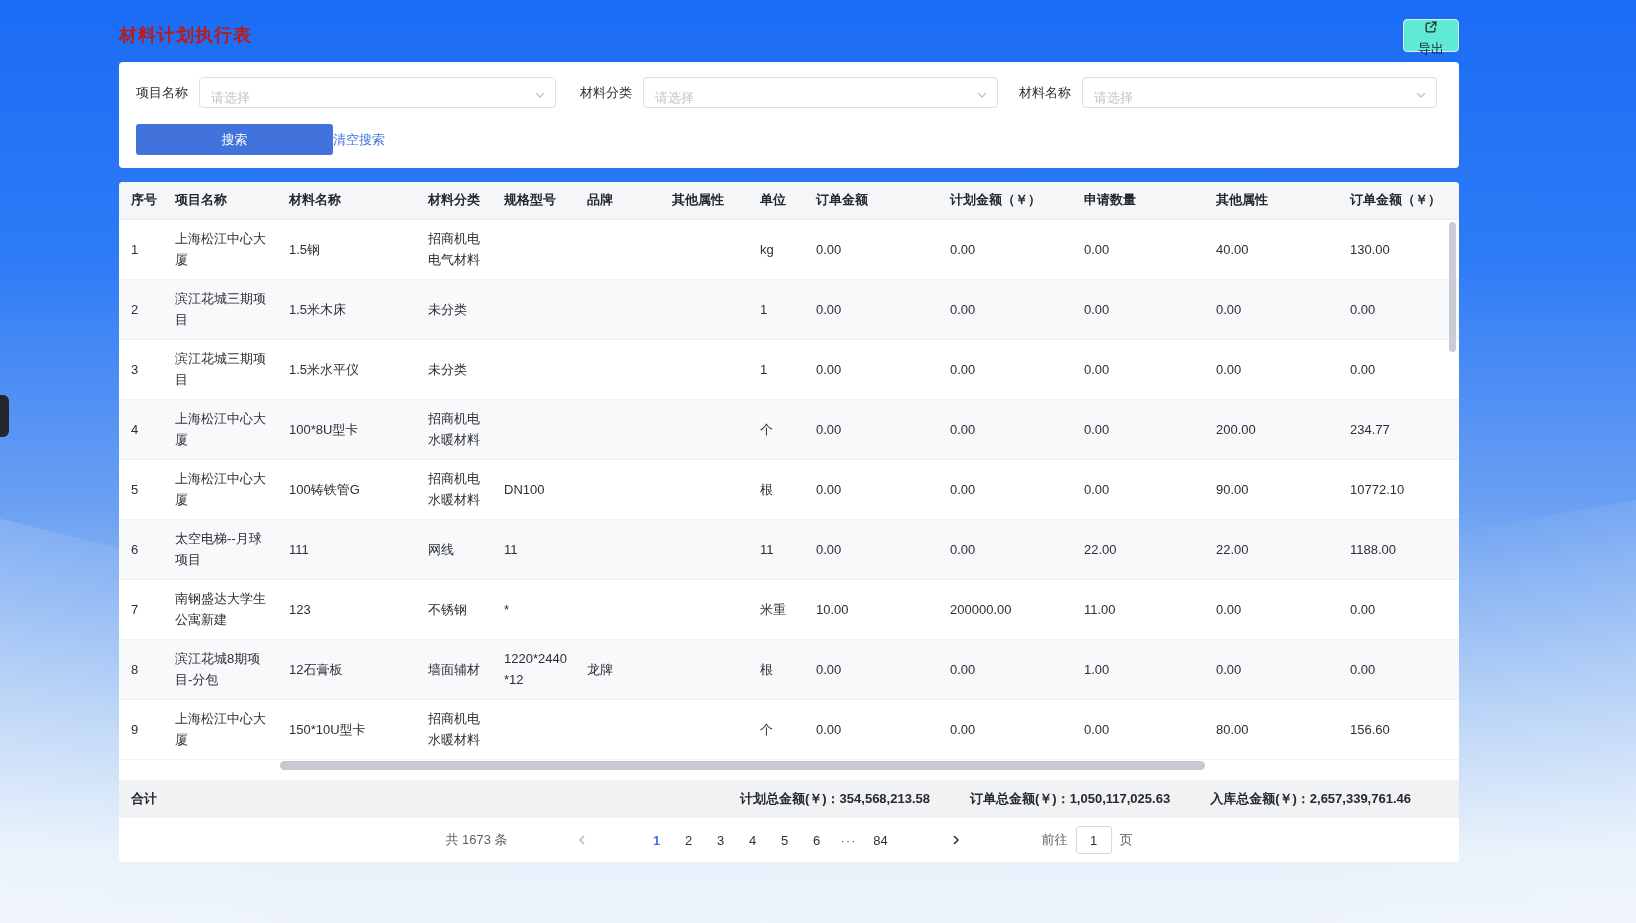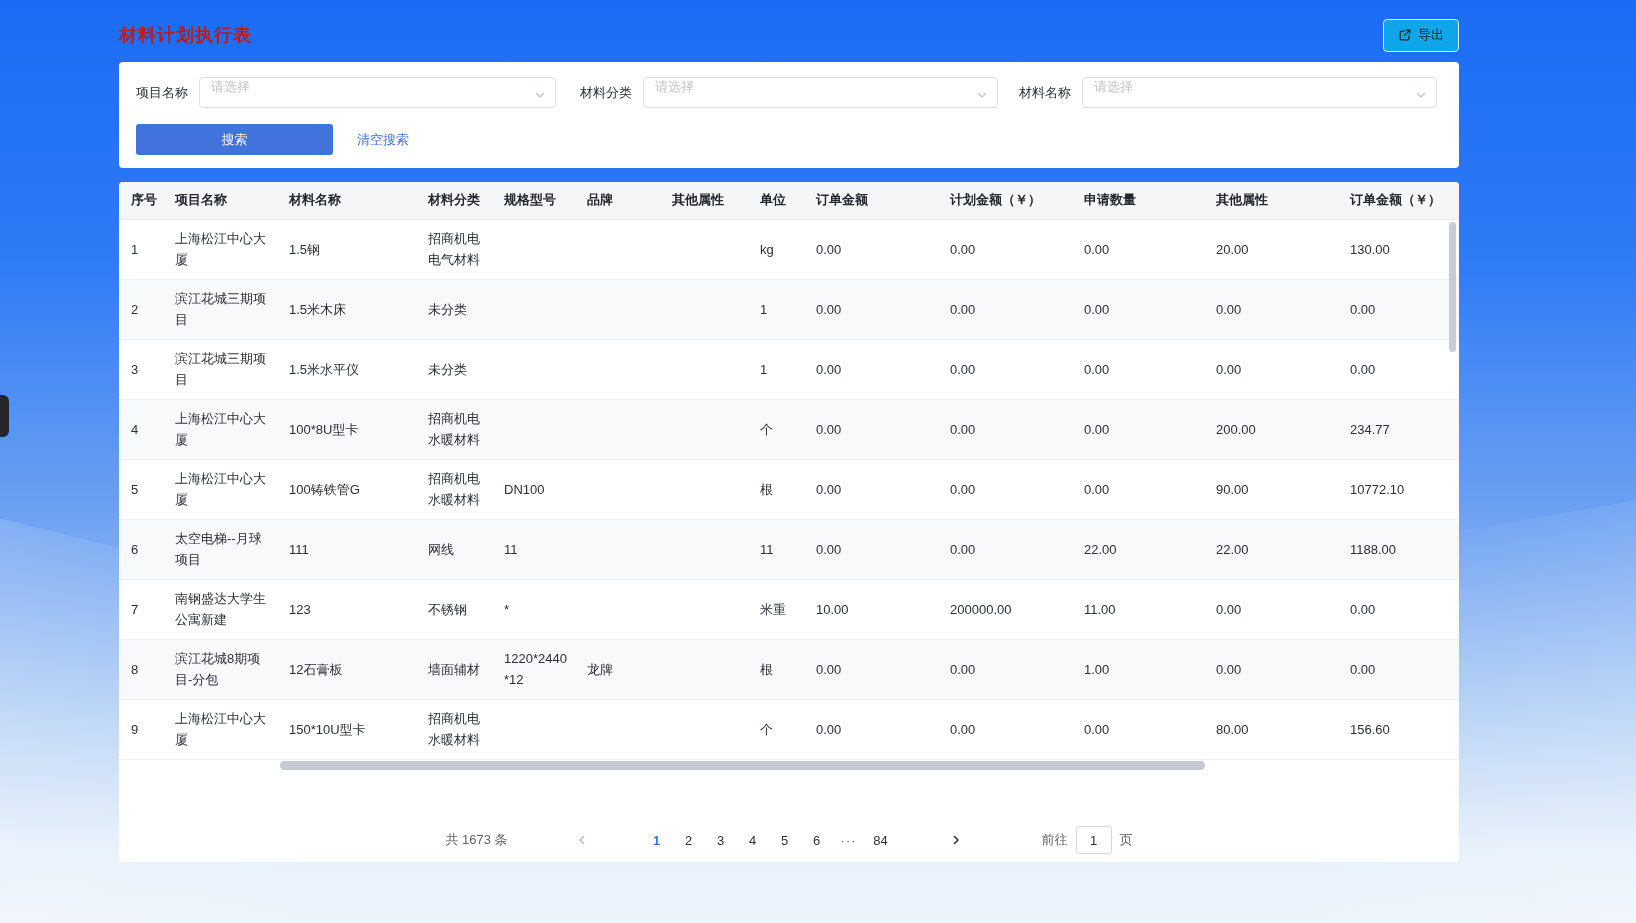--- a/index.html
+++ b/index.html
@@ -18,38 +18,38 @@
     background:linear-gradient(-55deg,rgba(255,255,255,.28),rgba(255,255,255,0) 62%);
     transform:rotate(-10deg); }
 
   .drawer-handle { position:absolute; left:0; top:395px; width:9px; height:42px;
     background:#23262b; border-radius:0 6px 6px 0; cursor:pointer; }
 
   .topbar { position:absolute; left:119px; top:17px; width:1340px; height:36px;
     display:flex; align-items:center; justify-content:space-between; }
   .page-title { font-size:18px; font-weight:bold; color:#b91c1c; letter-spacing:1px; }
   .export-btn { display:inline-flex; align-items:center; gap:6px; height:33px; padding:0 14px;
-    background:#0ea5e9; border:1px solid #e6e9ef; border-radius:4px; font-size:13px; color:#1f2329;
-    cursor:pointer; font-family:inherit; }
+    background:#5eead4; border:1px solid #e6e9ef; border-radius:4px; font-size:13px; color:#1f2329;
+    cursor:pointer; font-family:inherit;flex-direction:column; }
   .export-btn svg { display:block; }
 
   .filter-card { position:absolute; left:119px; top:62px; width:1340px; height:106px;
     background:#ffffff; border-radius:4px; }
   .filter-row { display:flex; align-items:center; padding:15px 16px 0 17px; }
   .filter-label { font-size:13px; color:#2b2f36; margin-right:11px; white-space:nowrap; }
   .select { position:relative; height:31px; border:1px solid #dcdfe6; border-radius:4px;
-    background:#fff; display:flex; align-items:flex-start; padding:0 28px 0 11px; cursor:pointer; }
+    background:#fff; display:flex; align-items:flex-end; padding:0 28px 0 11px; cursor:pointer; }
   .select .placeholder { font-size:13px; color:#bfc4cc; }
   .select .chevron { position:absolute; right:9px; top:9px; }
   .sel-1 { width:357px; } .sel-2 { width:355px; } .sel-3 { width:355px; }
   .gap-2 { margin-left:24px; } .gap-3 { margin-left:21px; }
   .filter-actions { display:flex; align-items:center; margin:16px 0 0 17px; }
   .search-btn { width:197px; height:31px; background:#4273dc; color:#ffffff; border:none;
     border-radius:3px; font-size:13px; cursor:pointer; font-family:inherit; }
-  .clear-link { margin-left:24px; font-size:13px; color:#4273dc; text-decoration:none; cursor:pointer; }
+  .clear-link { font-size:13px; color:#4273dc; text-decoration:none; cursor:pointer; }
 
   .table-card { position:absolute; left:119px; top:182px; width:1340px; height:680px;
     background:#ffffff; border-radius:4px; overflow:hidden; }
   table { width:1340px; border-collapse:collapse; table-layout:fixed; }
   thead th { height:37px; background:#f5f6f7; font-size:13px; font-weight:bold; color:#24292f;
     text-align:left; padding:0 6px 0 12px; white-space:nowrap; overflow:hidden;
     border-bottom:1px solid #e9ecf0; }
   tbody td { height:60px; font-size:13px; color:#2b2f36; padding:8px 8px 8px 12px;
     line-height:21px; vertical-align:middle; border-bottom:1px solid #eef0f4;
     word-break:break-all; overflow:hidden; background:#ffffff; }
@@ -177,21 +177,21 @@
           <td>上海松江中心大厦</td>
           <td>1.5钢</td>
           <td>招商机电电气材料</td>
           <td></td>
           <td></td>
           <td></td>
           <td>kg</td>
           <td>0.00</td>
           <td>0.00</td>
           <td>0.00</td>
-          <td>20.00</td>
+          <td>40.00</td>
           <td>130.00</td>
         </tr>
         <tr>
           <td>2</td>
           <td>滨江花城三期项目</td>
           <td>1.5米木床</td>
           <td>未分类</td>
           <td></td>
           <td></td>
           <td></td>
@@ -306,20 +306,27 @@
           <td>0.00</td>
           <td>80.00</td>
           <td>156.60</td>
         </tr>
       </tbody>
   </table>
 
   <div class="v-scrollbar"></div>
   <div class="h-scrollbar"></div>
 
+  <div class="summary-row">
+    <span>合计</span>
+    <span class="spacer"></span>
+    <span class="summary-item">计划总金额(￥)：354,568,213.58</span>
+    <span class="summary-item">订单总金额(￥)：1,050,117,025.63</span>
+    <span class="summary-item">入库总金额(￥)：2,657,339,761.46</span>
+  </div>
 
   <div class="pagination">
     <span class="total-count">共 1673 条</span>
     <button class="page-nav">
       <svg width="12" height="12" viewBox="0 0 12 12" fill="none" stroke="#b7bcc4" stroke-width="1.6" stroke-linecap="round" stroke-linejoin="round">
           <path d="M7.5 2.5L4 6L7.5 9.5"></path>
         </svg>
     </button>
     <div class="pages" id="pages">
         <button class="page-btn active">1</button>

